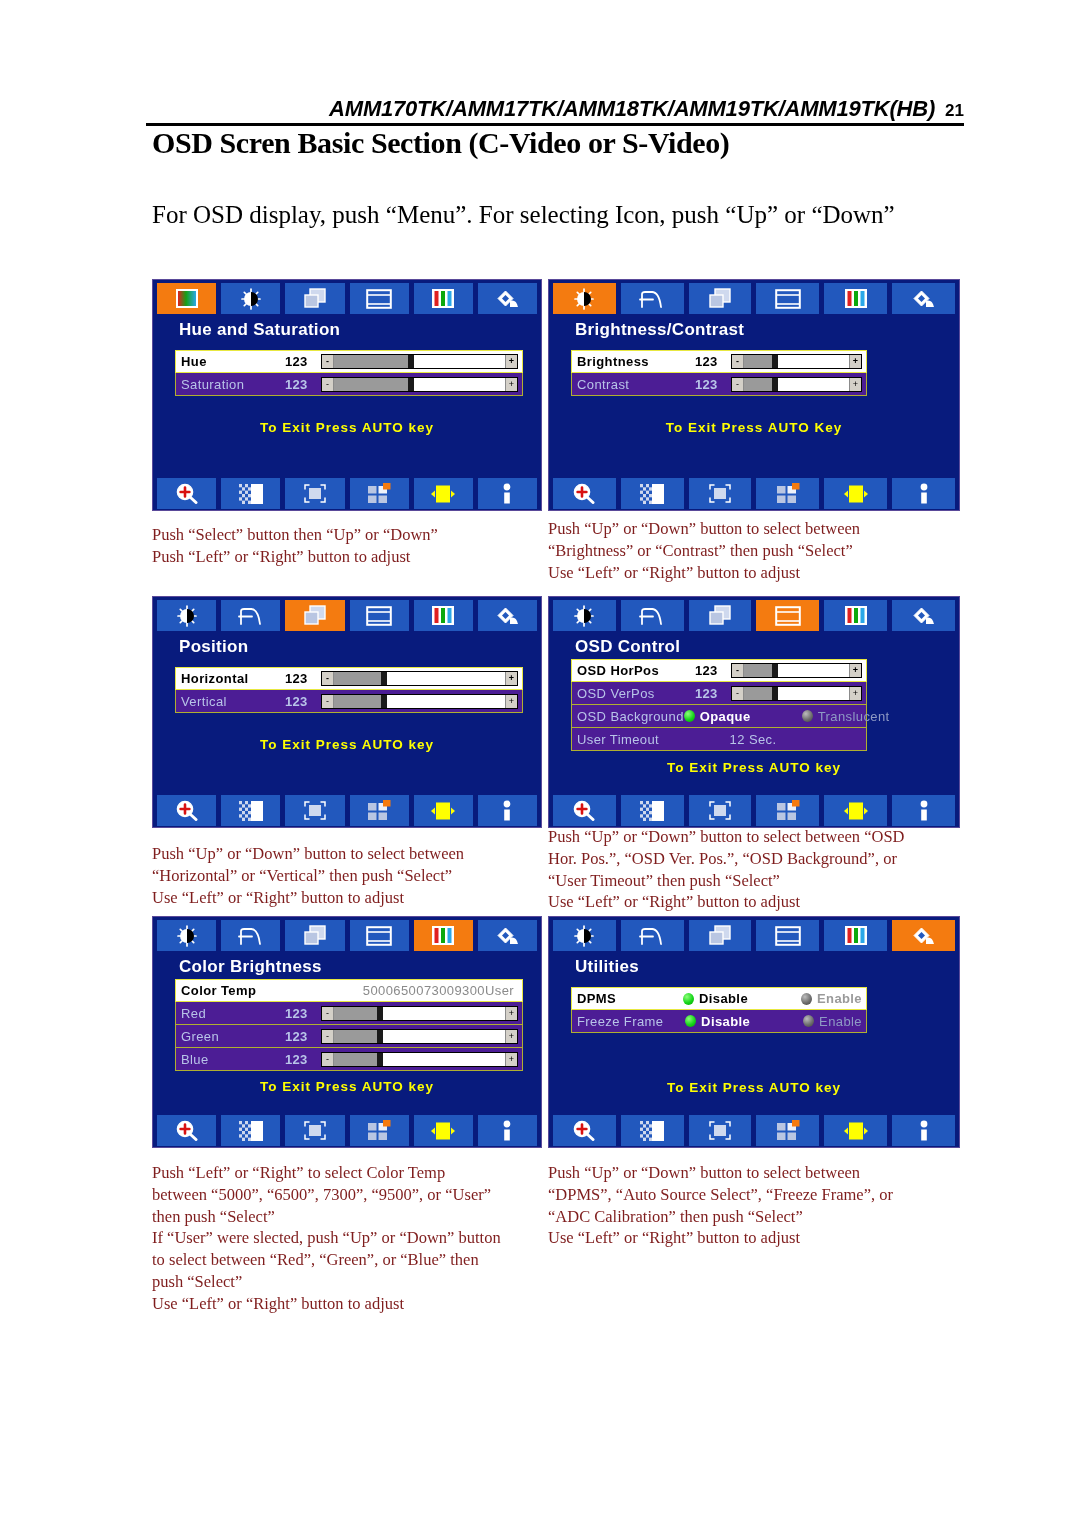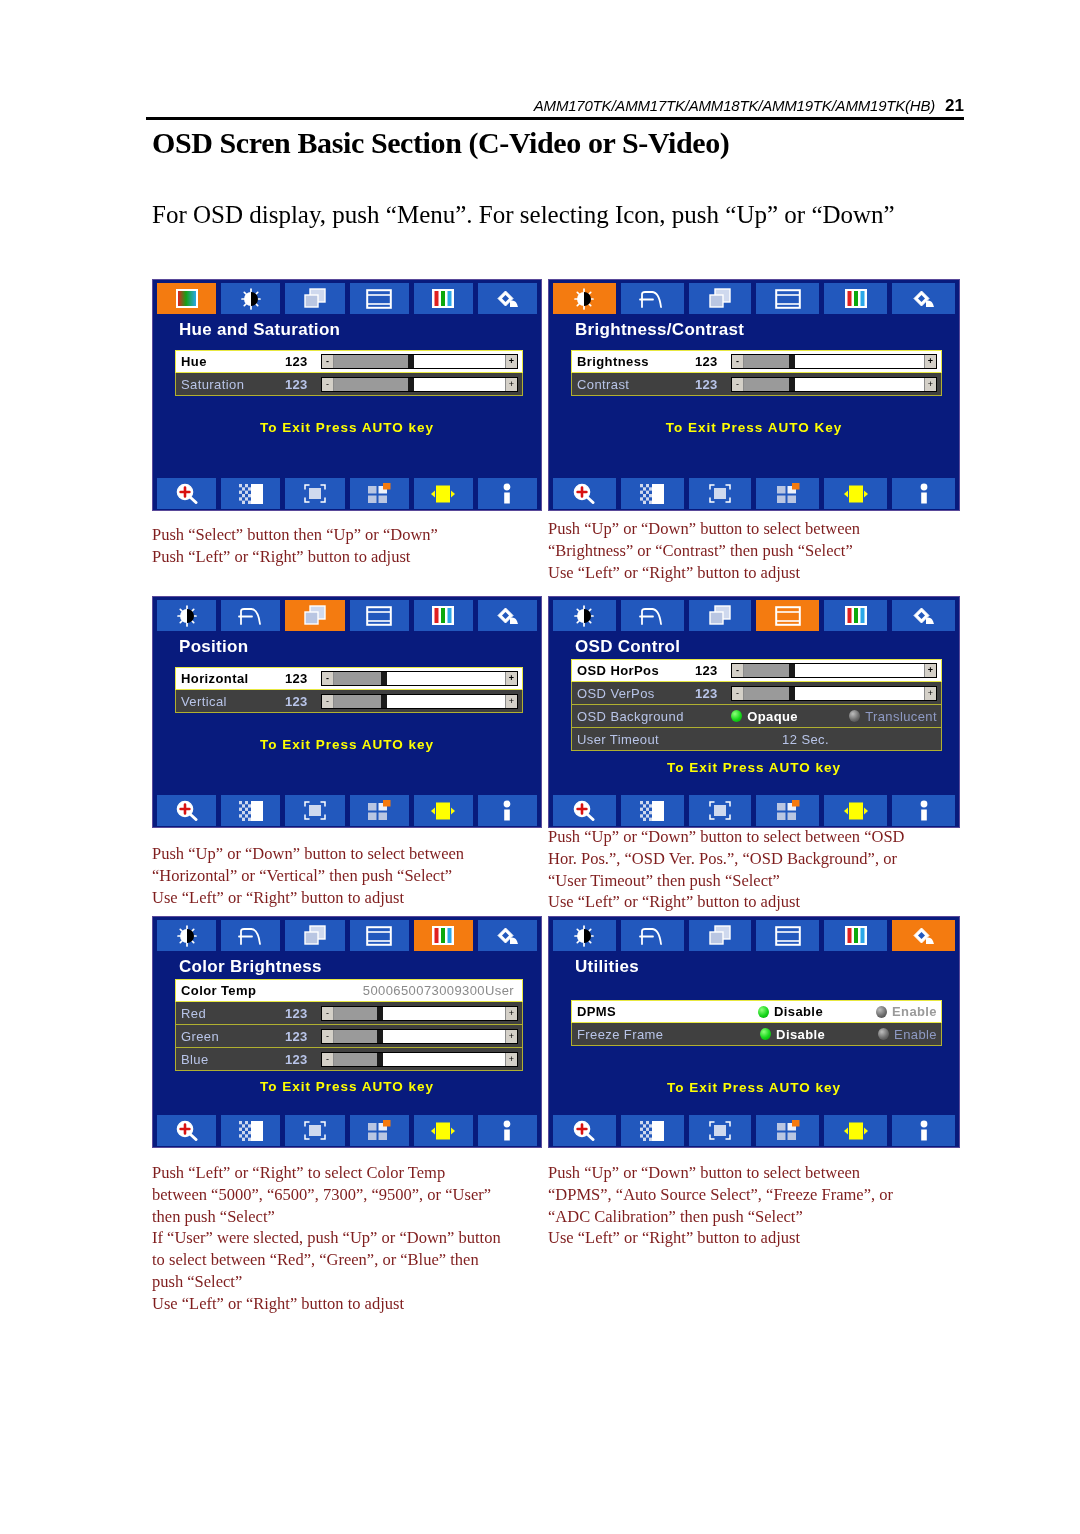--- a/index.html
+++ b/index.html
@@ -18,22 +18,22 @@
   .page-header {
     position: absolute;
     left: 146px; top: 96px; width: 818px;
     text-align: right;
     border-bottom: 3px solid #000;
     padding-bottom: 1px;
   }
   .header-models {
     font-family: "Liberation Sans", sans-serif;
     font-style: italic;
-    font-weight: normal;
-    font-size: 15px;
+    font-weight: bold;
+    font-size: 22px;
     letter-spacing: -0.2px;
   }
   .header-pageno {
     font-family: "Liberation Sans", sans-serif;
     font-weight: bold;
     font-size: 17px;
     margin-left: 10px;
   }
 
   .page-title {
@@ -108,30 +108,30 @@
     white-space: nowrap;
   }
 
   
   .rows-box {
     position: absolute;
     left: 22px;
     box-sizing: border-box;
   }
   .osd-panel.left  .rows-box { width: 348px; }
-  .osd-panel.right .rows-box { width: 371px; }
+  .osd-panel.right .rows-box { width: 296px; }
 
   .osd-rowitem {
     display: flex;
     align-items: center;
     height: 23px;
     box-sizing: border-box;
     border: 1px solid #b0b030;
     border-top: none;
-    background: #404040;
+    background: #4c1d95;
     padding: 0 4px 0 5px;
     font-family: "Liberation Sans", sans-serif;
     font-size: 13px;
     color: #b8c4e8;
     position: relative;
   }
   .osd-rowitem:first-child { border-top: 1px solid #e8e840; }
   .osd-rowitem.selected {
     background: #ffffff;
     color: #000000;
@@ -1112,21 +1112,21 @@
         </div>
         <div class="osd-icon active">
           <svg width="25" height="21" viewBox="0 0 25 21">
     <path d="M3 10.5 L10.5 3 L18 10.5 L10.5 18 Z" fill="#fff" stroke="#fff" stroke-width="1"></path>
     <path d="M7 10.5 L10.5 7 L14 10.5 L10.5 14 Z" fill="#2258bd"></path>
     <path d="M15 13 Q21 11 23 19 L15 19 Z" fill="#fff"></path>
           </svg>
         </div>
       </div>
     <div class="panel-title">Utilities</div>
-    <div class="rows-box" style="top:83px;border-radius:31px;">
+    <div class="rows-box" style="top:70px;border-radius:31px;">
         <div class="osd-rowitem selected">
           <span class="r-label">DPMS</span>
           <span class="radio-opts">
             <span class="radio-opt" style="width: 118px;">
               <span class="radio-dot on"></span>
               <span class="radio-label on">Disable</span>
             </span>
             <span class="radio-opt" style="width: auto;">
               <span class="radio-dot off"></span>
               <span class="radio-label off">Enable</span>

